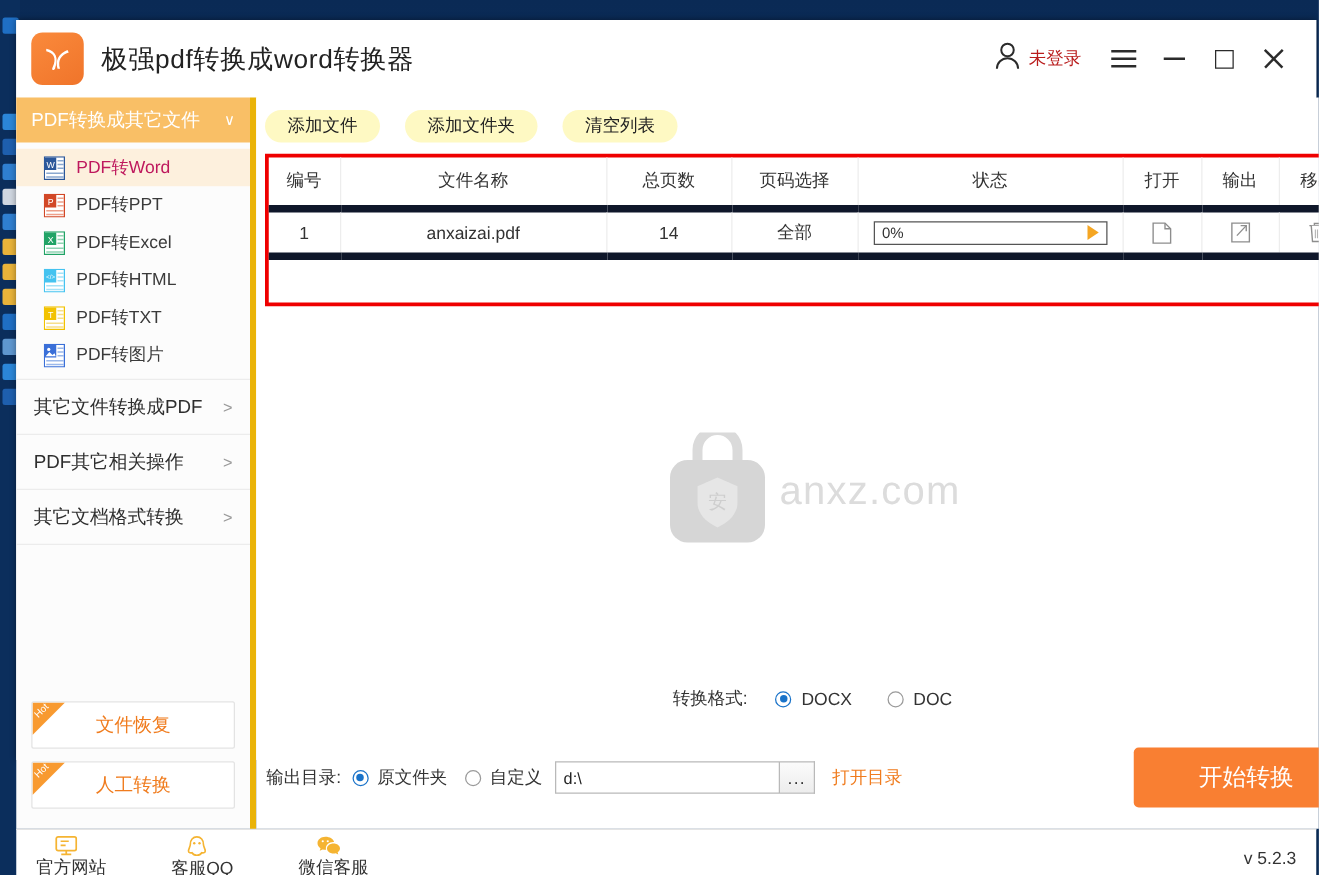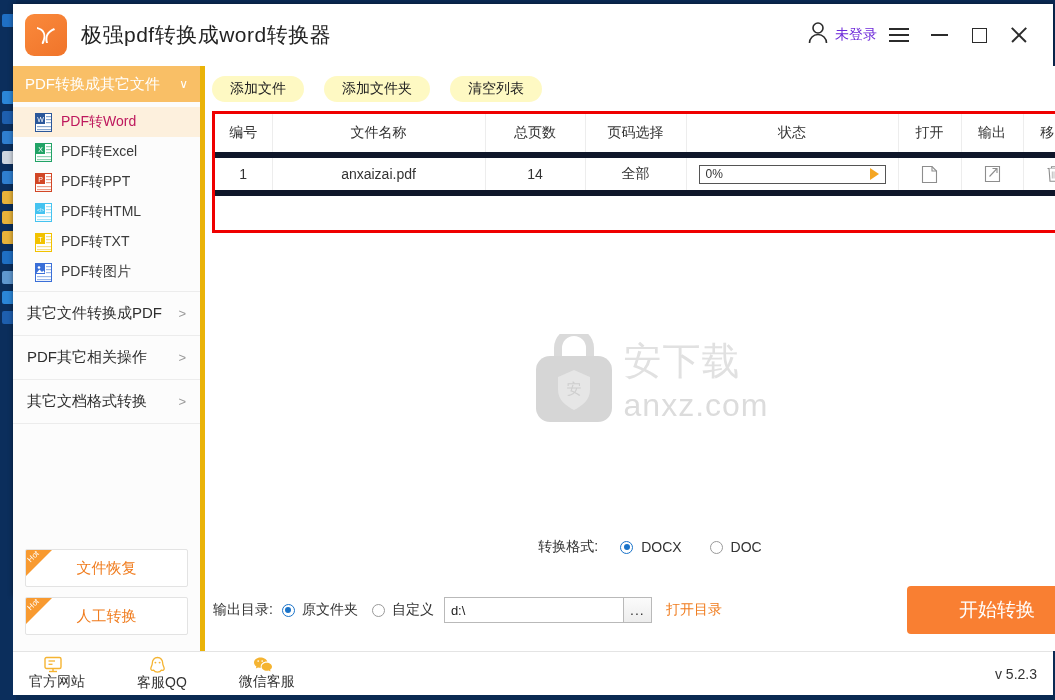--- a/index.html
+++ b/index.html
@@ -19,21 +19,21 @@
     position: absolute; left: 0; top: 0; width: 16px; height: 700px;
     background: #0b2e5c;
   }
   #taskbar .tb-ico {
     width: 13px; height: 13px; margin: 7px 0 7px 2px;
     border-radius: 2px;
   }
 
   
   #window {
-    position: absolute; left: 13px; top: 4px;
+    position: absolute; left: 13px; top: 16px;
     width: 1040px; height: 592px;
     background: #ffffff;
     box-shadow: 0 0 5px rgba(0,0,0,.45);
   }
 
   
   #titlebar {
     position: relative; height: 62px; background:#fff;
     display: flex; align-items: center;
   }
@@ -45,21 +45,21 @@
     flex: none;
   }
   #logo svg { display:block; }
   #apptitle {
     margin-left: 14px; font-size: 21px; color: #222;
     letter-spacing: .5px; white-space: nowrap;
   }
   #tb-right { margin-left: auto; display: flex; align-items: center; padding-right: 14px; }
   #tb-right .tb-item { display:flex; align-items:center; color:#2b2b2b; }
   #user-icon { margin-right: 6px; }
-  #login-text { font-size: 14px; color:#6d28d9; margin-right: 2px; }
+  #login-text { font-size: 14px; color:#b91c1c; margin-right: 14px; }
   .winbtn { width: 40px; height: 36px; display:flex; align-items:center; justify-content:center; }
   .hamb { width: 20px; height: 14px; position: relative; }
   .hamb i { position:absolute; left:0; width:20px; height:1.6px; background:#2b2b2b; }
   .hamb i:nth-child(1){ top:0; } .hamb i:nth-child(2){ top:6px; } .hamb i:nth-child(3){ top:12px; }
   .minico { width:17px; height:1.6px; background:#2b2b2b; }
   .maxico { width:15px; height:15px; border:1.6px solid #2b2b2b; }
   .closeico { width:18px; height:18px; position:relative; }
   .closeico i { position:absolute; left:-1px; top:8px; width:20px; height:1.6px; background:#2b2b2b; }
   .closeico i:first-child{ transform:rotate(45deg); }
   .closeico i:last-child{ transform:rotate(-45deg); }
@@ -283,51 +283,51 @@
                   <rect x="2" y="16" width="14" height="1.2"></rect>
                 </g>
             </svg>
           </span>
           <span>PDF转Word</span>
         </div>
 
         <div class="sub-item">
           <span class="fico">
             <svg width="17" height="19" viewBox="0 0 17 19">
+              <rect x="0.5" y="0.5" width="16" height="18" fill="#fff" stroke="#d24726"></rect>
+              <rect x="1" y="1" width="9" height="10" fill="#d24726"></rect>
+              <text x="5.5" y="9" font-size="7" fill="#fff" text-anchor="middle" font-family="Liberation Sans">P</text>
+              <g fill="#eda08a">
+                  <rect x="11" y="3" width="5" height="1.2"></rect>
+                  <rect x="11" y="6" width="5" height="1.2"></rect>
+                  <rect x="11" y="9" width="5" height="1.2"></rect>
+                  <rect x="2" y="13" width="14" height="1.2"></rect>
+                  <rect x="2" y="16" width="14" height="1.2"></rect>
+                </g>
+            </svg>
+          </span>
+          <span>PDF转PPT</span>
+        </div>
+
+        <div class="sub-item">
+          <span class="fico">
+            <svg width="17" height="19" viewBox="0 0 17 19">
               <rect x="0.5" y="0.5" width="16" height="18" fill="#fff" stroke="#21a366"></rect>
               <rect x="1" y="1" width="9" height="10" fill="#21a366"></rect>
               <text x="5.5" y="9" font-size="7" fill="#fff" text-anchor="middle" font-family="Liberation Sans">X</text>
               <g fill="#8fd3b3">
                   <rect x="11" y="3" width="5" height="1.2"></rect>
                   <rect x="11" y="6" width="5" height="1.2"></rect>
                   <rect x="11" y="9" width="5" height="1.2"></rect>
                   <rect x="2" y="13" width="14" height="1.2"></rect>
                   <rect x="2" y="16" width="14" height="1.2"></rect>
                 </g>
             </svg>
           </span>
           <span>PDF转Excel</span>
-        </div>
-
-        <div class="sub-item">
-          <span class="fico">
-            <svg width="17" height="19" viewBox="0 0 17 19">
-              <rect x="0.5" y="0.5" width="16" height="18" fill="#fff" stroke="#d24726"></rect>
-              <rect x="1" y="1" width="9" height="10" fill="#d24726"></rect>
-              <text x="5.5" y="9" font-size="7" fill="#fff" text-anchor="middle" font-family="Liberation Sans">P</text>
-              <g fill="#eda08a">
-                  <rect x="11" y="3" width="5" height="1.2"></rect>
-                  <rect x="11" y="6" width="5" height="1.2"></rect>
-                  <rect x="11" y="9" width="5" height="1.2"></rect>
-                  <rect x="2" y="13" width="14" height="1.2"></rect>
-                  <rect x="2" y="16" width="14" height="1.2"></rect>
-                </g>
-            </svg>
-          </span>
-          <span>PDF转PPT</span>
         </div>
 
         <div class="sub-item">
           <span class="fico">
             <svg width="17" height="19" viewBox="0 0 17 19">
               <rect x="0.5" y="0.5" width="16" height="18" fill="#fff" stroke="#45c3f0"></rect>
               <rect x="1" y="1" width="9" height="10" fill="#45c3f0"></rect>
               <text x="5.5" y="8.5" font-size="5" fill="#fff" text-anchor="middle" font-family="Liberation Sans">&lt;/&gt;</text>
               <g fill="#a6e2f7">
                   <rect x="11" y="3" width="5" height="1.2"></rect>
@@ -485,21 +485,20 @@
       </div>
 
       <div id="watermark">
         <svg width="84" height="92" viewBox="0 0 84 92" style="margin-right:8px">
           <path d="M26 22 V14 a16 16 0 0 1 32 0 V22" fill="none" stroke="#d4d4d4" stroke-width="8"></path>
           <rect x="4" y="22" width="76" height="66" rx="14" fill="#cfcfcf"></rect>
           <path d="M42 36 L58 43 V56 c0 10 -8 16 -16 20 c-8 -4 -16 -10 -16 -20 V43 Z" fill="#e2e2e2"></path>
           <text x="42" y="60" font-size="15" fill="#c6c6c6" text-anchor="middle" font-family="Liberation Sans">安</text>
         </svg>
         <div>
-          <div class="wm-text" style="font-size:38px;color:#dcdcdc;">安下载</div>
           <div class="wm-text" style="font-size:32px;color:#d6d6d6;">anxz.com</div>
         </div>
       </div>
 
       <div id="fmtrow">
         <span style="margin-right:22px">转换格式:</span>
         <span class="radio on">
             <i></i>
           </span>
         <span style="margin:0 28px 0 8px">DOCX</span>

